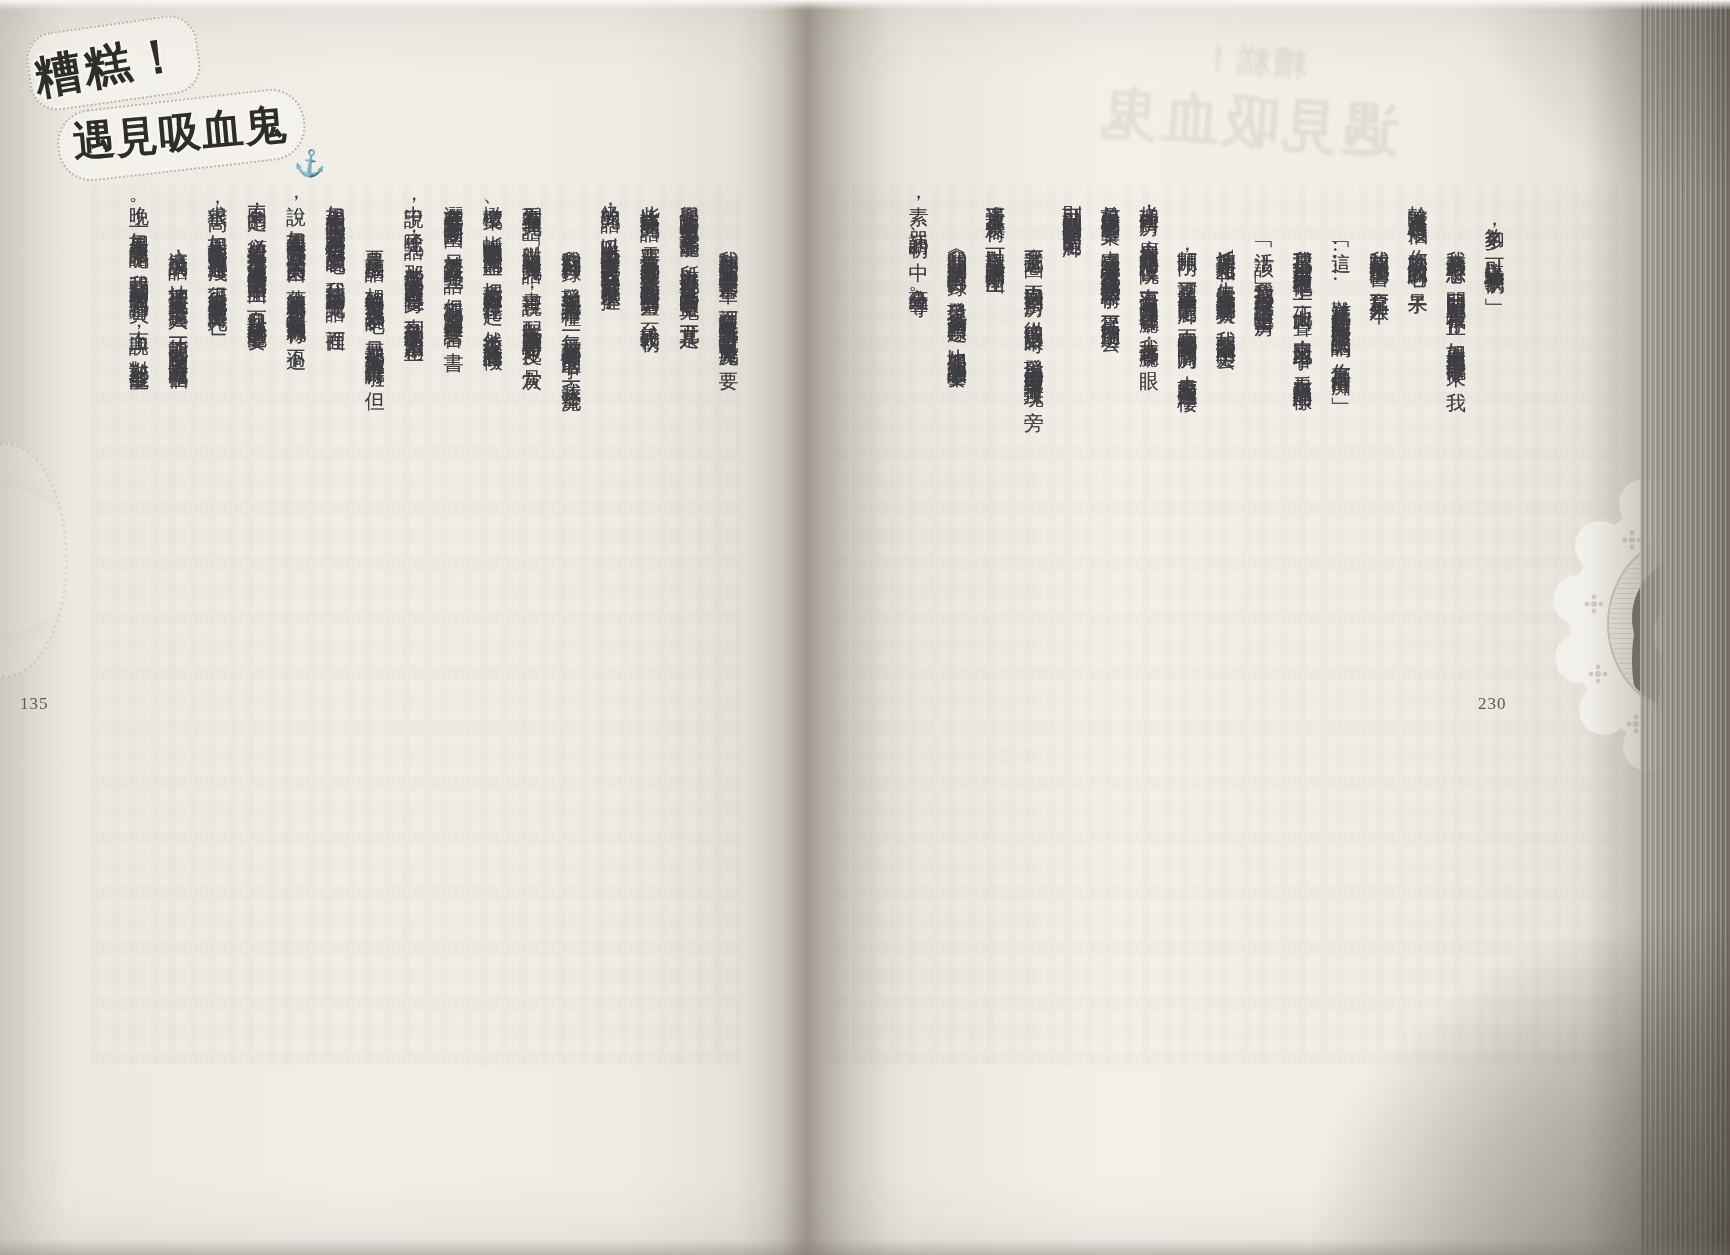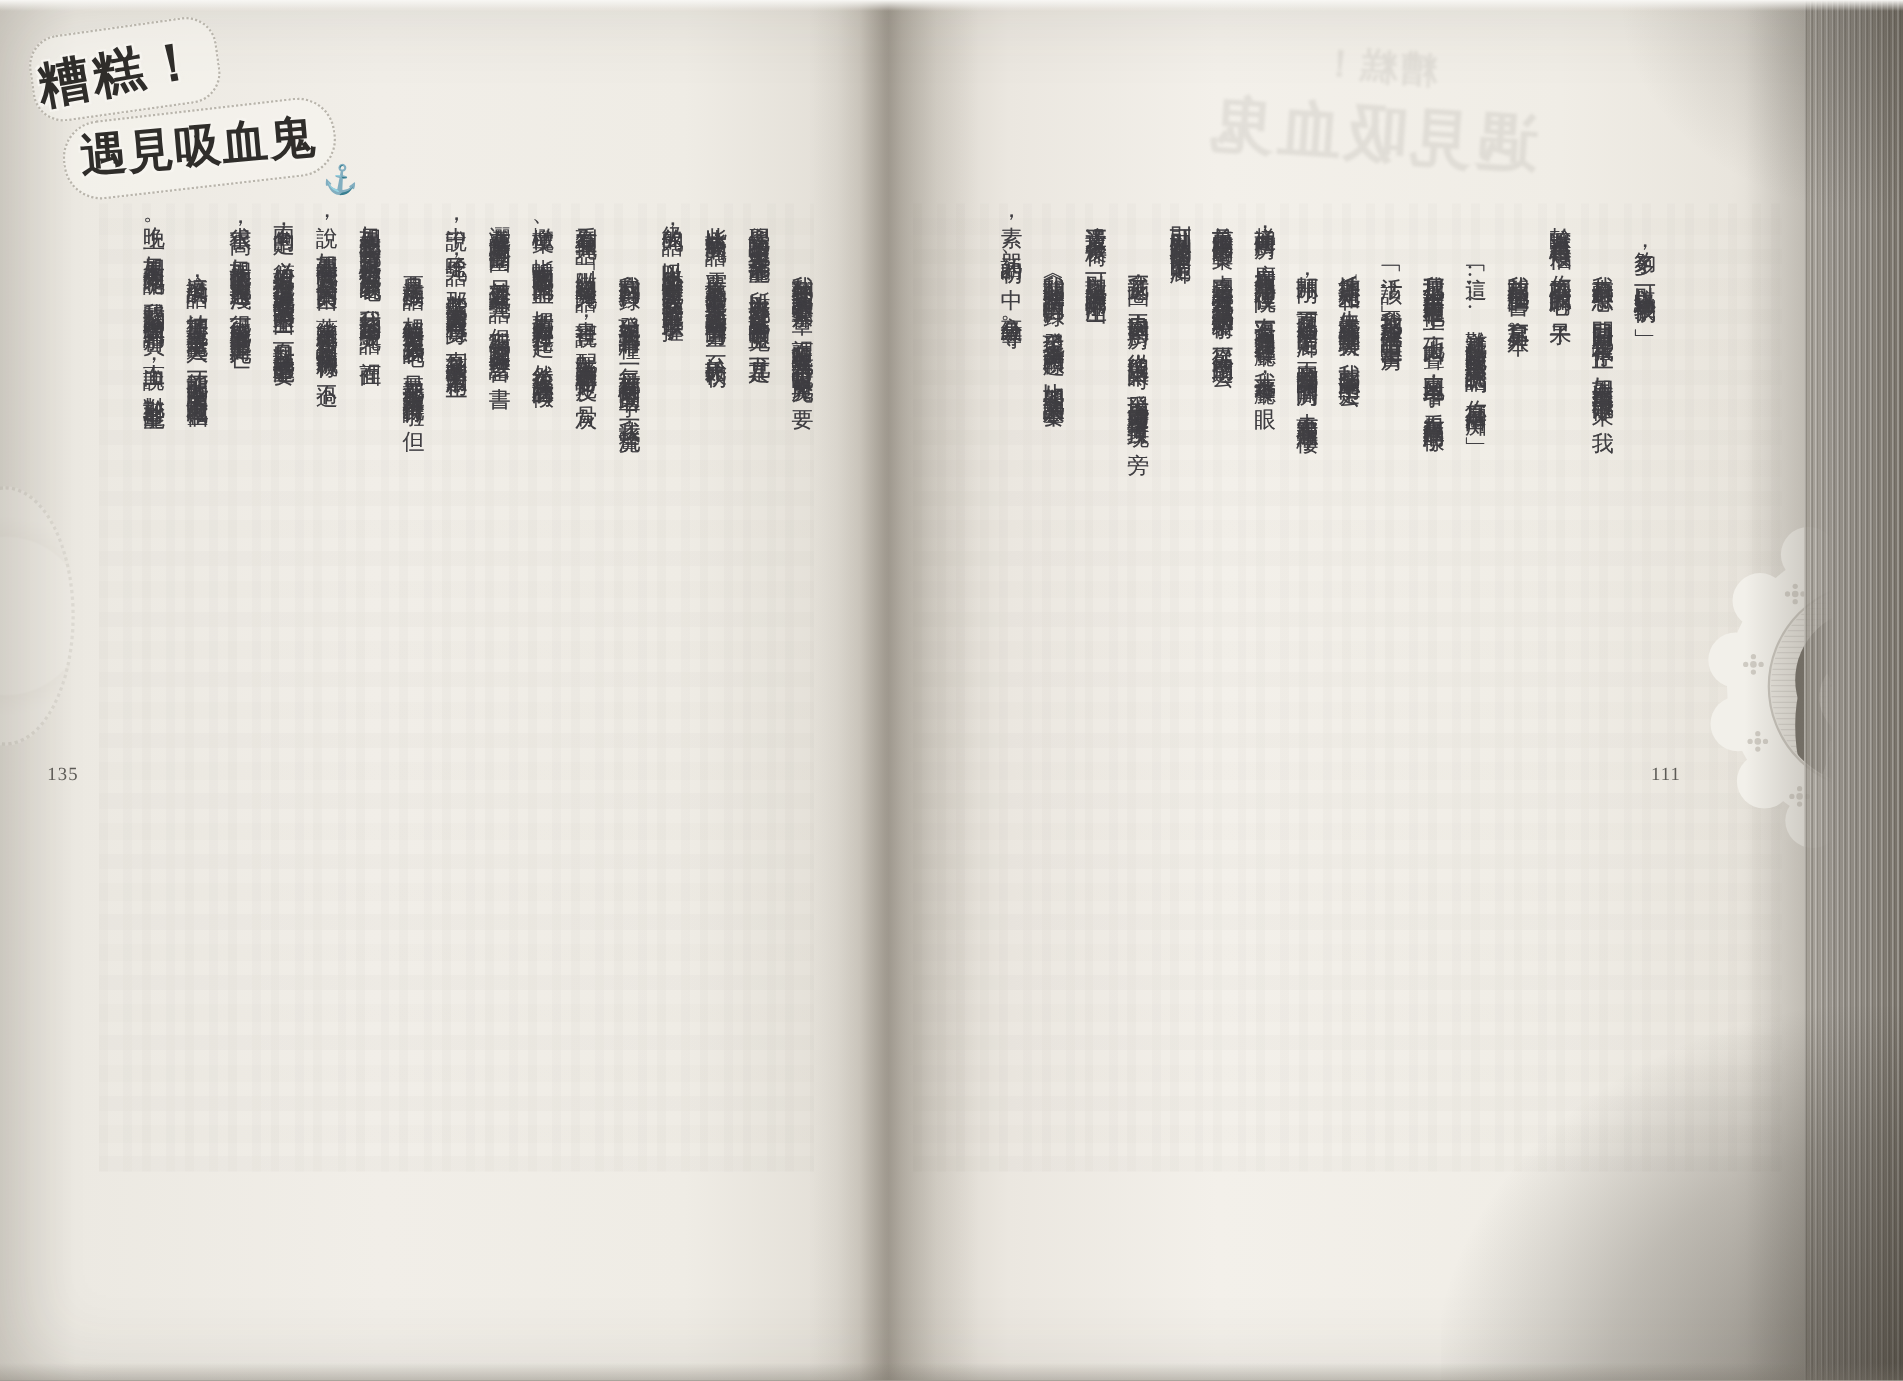--- a/index.html
+++ b/index.html
@@ -61,21 +61,21 @@
   .logo-anchor{position:absolute;right:-20px;bottom:-26px;font-size:26px;color:#8d8a83;transform:rotate(14deg);}
 
   
   .ghost-logo{position:absolute;left:1040px;top:38px;width:420px;z-index:1;pointer-events:none;
     transform:scaleX(-1) rotate(-4deg);opacity:.11;filter:blur(1.6px);color:#5a564e;text-align:center;}
   .ghost-line1{font-weight:bold;font-size:34px;letter-spacing:2px;}
   .ghost-line2{font-weight:bold;font-size:58px;letter-spacing:2px;}
 
   
   .pagenum{position:absolute;top:694px;font-size:17px;color:#5c5a56;letter-spacing:1px;z-index:2;
-    font-family:"Liberation Serif","DejaVu Serif",serif;margin-left:23px;}
+    font-family:"Liberation Serif","DejaVu Serif",serif;}
   .pagenum-left{left:20px;}
   .pagenum-right{left:1478px;}
 
   
   .doily{position:absolute;left:1532px;top:428px;z-index:2;}
   .doily-ghost-left{position:absolute;left:-58px;top:442px;width:120px;height:230px;z-index:1;opacity:.20;
     border:3px dotted #a9a59c;border-radius:50%;
     background:radial-gradient(circle, #f4f2ed 55%, #e3dfd7 56%, #f4f2ed 70%);}
 </style>
 </head>
@@ -133,21 +133,21 @@
       <div class="vcol" style="left: 1136.4px;">梯通向廚房，廚房裡有扇小門通往後院，右邊還有一扇門通往餐廳，我走進餐廳，眼</div>
       <div class="vcol" style="left: 1098px;">前是張橢圓形的餐桌，桌邊圍繞著六張包著紅色絨布的木製椅子，從另外一扇門過去</div>
       <div class="vcol" style="left: 1059.6px;">則可以回到剛剛那條窄窄的走廊。</div>
       <div class="vcol" style="left: 1021.2px;">　　我逛了一圈，再次回到廚房，從後門出來時，發現廚房的窗邊種著一排玫瑰，旁</div>
       <div class="vcol" style="left: 982.8px;">邊還放著一張長椅，可以望見薩姆說過的那座山。</div>
       <div class="vcol" style="left: 944.4px;">　　我翻開《咒語解讀》的目錄，發現了很多新奇的標題，比如學習咒語的基本要</div>
       <div class="vcol" style="left: 906px;">素，咒語的初、中、高分級等等。</div>
     </div>
 
   <div class="pagenum pagenum-left">135</div>
-  <div class="pagenum pagenum-right">111</div>
+  <div class="pagenum pagenum-right">230</div>
 
   <div class="doily-ghost-left"></div>
 
   <div class="doily">
     <svg width="300" height="400" viewBox="0 0 300 400">
       <defs>
         <clipPath id="faceclip">
             <circle cx="170" cy="196" r="92"></circle>
           </clipPath>
         <pattern id="hatch" width="5" height="5" patternUnits="userSpaceOnUse" patternTransform="rotate(90)">

